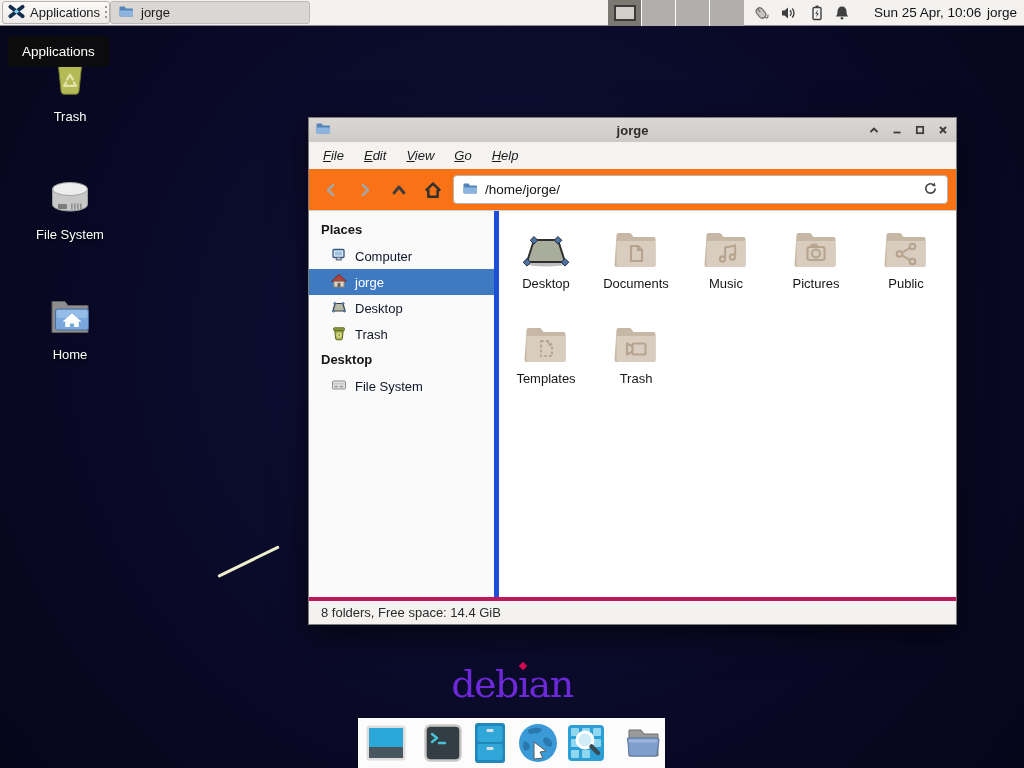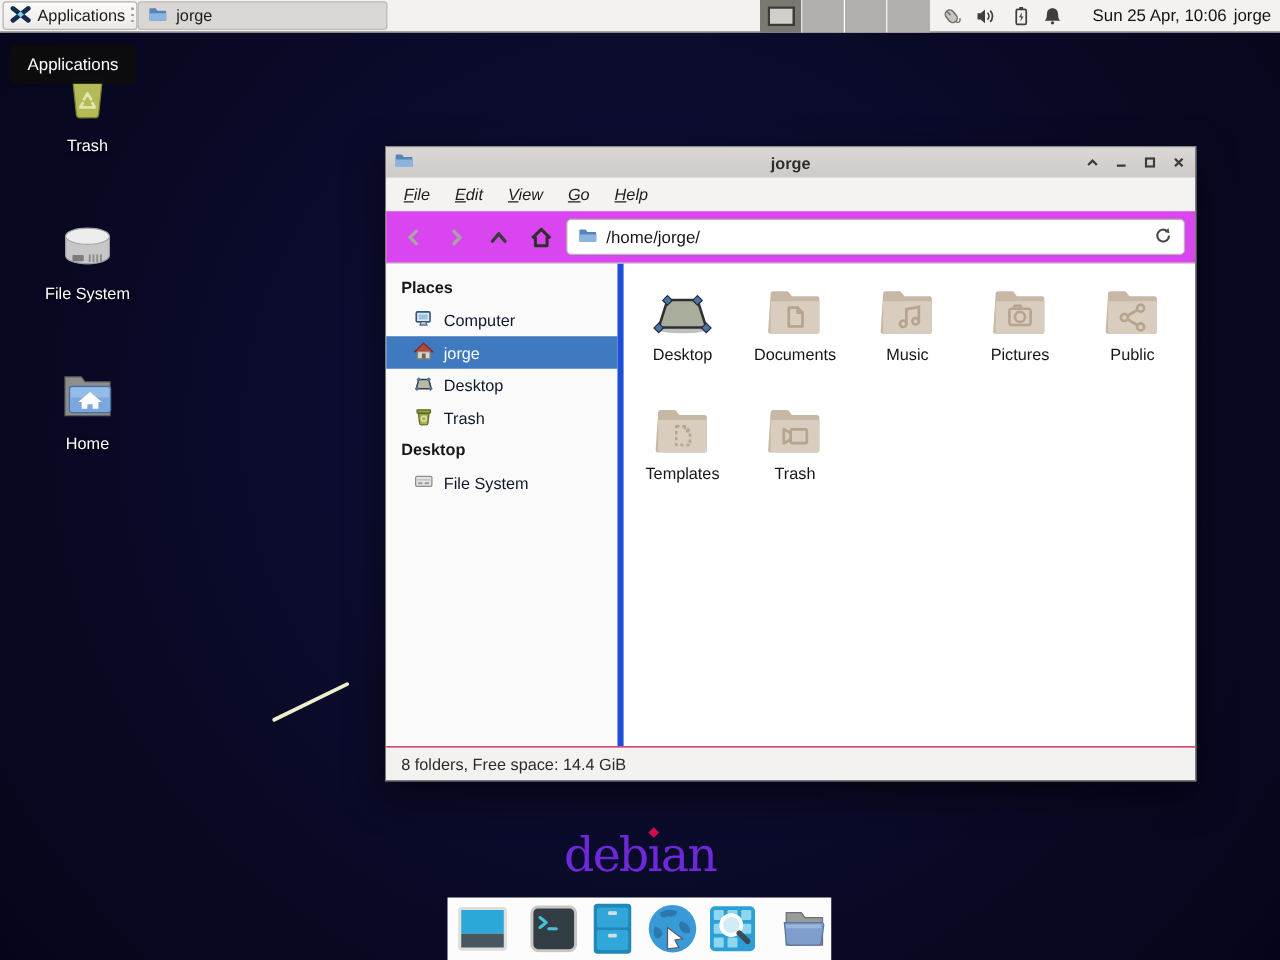--- a/index.html
+++ b/index.html
@@ -55,36 +55,36 @@
   .titlebar { flex:0 0 24px; position:relative; background:linear-gradient(#dad7d5,#cdcac7);
     display:flex; align-items:center; padding:0 6px; }
   .title-text { position:absolute; left:0; right:0; text-align:center;
     font-weight:bold; font-size:13px; color:#2d2d2d; }
   .controls { margin-left:auto; display:flex; gap:9px; align-items:center; z-index:2; }
   .ctrl-btn { width:14px; height:14px; display:flex; align-items:center; justify-content:center; }
   .menubar { flex:0 0 27px; display:flex; align-items:center; padding:0 4px; background:#f4f3f1; }
   .menu-item { padding:0 10px; font-size:13px; color:#1c1c1c; line-height:27px;font-style:italic; }
   .ul { text-decoration:underline; }
   .toolbar { flex:0 0 42px; display:flex; align-items:center; gap:6px; padding:0 8px;
-    background:#d946ef; border-bottom:1px solid #d2cfcc; }
+    background:#f97316; border-bottom:1px solid #d2cfcc; }
   .tool-btn { width:28px; height:28px; display:flex; align-items:center; justify-content:center; border-radius:3px; }
   .location { flex:1; height:29px; background:#fff; border:1px solid #b8b5b1; border-radius:4px;
     display:flex; align-items:center; padding:0 8px; gap:7px; font-size:13.5px; color:#141414; }
   .location .spacer { flex:1; }
   .content { flex:1; display:flex; min-height:0; }
   .sidebar { width:196px; background:#fbfafa; border-right:5px solid #1d4ed8; padding-top:6px; }
   .side-header { font-weight:bold; font-size:13px; color:#161616; padding:5px 12px 6px 12px; }
   .side-item { height:26px; display:flex; align-items:center; gap:8px; padding-left:22px;
     font-size:13px; color:#0f172a; }
   .side-item.selected { background:#3f7ac0; color:#fff; }
   .main { flex:1; background:#ffffff; padding:15px 0 0 2px; }
   .grid { display:flex; flex-wrap:wrap; width:455px; }
   .cell { width:90px; height:95px; display:flex; flex-direction:column; align-items:center; }
   .cell .flabel { font-size:13px; color:#161616; margin-top:2px; }
-  .statusbar { flex:0 0 27px; background:#f3f2f0; border-top:1px solid #be185d;
+  .statusbar { flex:0 0 27px; background:#f3f2f0; border-top:4px solid #be185d;
     display:flex; align-items:center; padding:0 12px; font-size:13px; color:#2b2b2b; }
 
   
   .logo { position:absolute; left:0; width:1024px; top:662px; text-align:center;
     color:#6d28d9; font-family:"DejaVu Serif", serif; font-size:38px; letter-spacing:-1.5px; z-index:3; }
   .logo-i { position:relative; }
   .logo-diamond { position:absolute; left:50%; top:1px; width:6px; height:6px;
     background:#d70a53; transform:translateX(-50%) rotate(45deg); }
 
   

